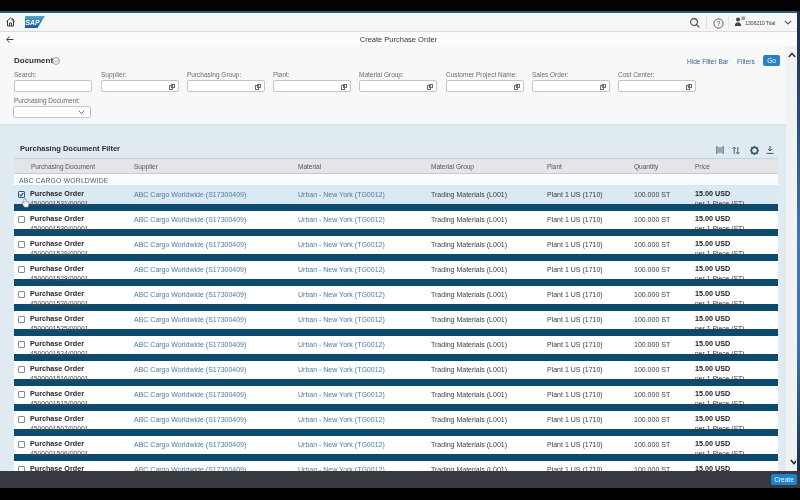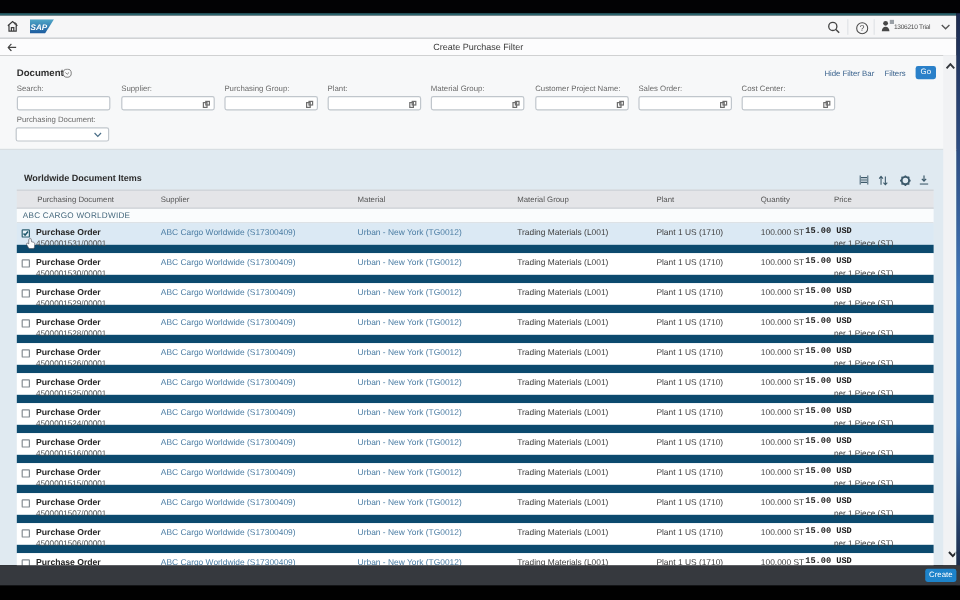--- a/index.html
+++ b/index.html
@@ -44,21 +44,21 @@
 #grptxt { left:5px; top:2.5px; font-size:6.8px; color:#44677c; position:absolute; letter-spacing:0.2px; }
 .row { position:absolute; left:14px; width:764px; height:25px; background:#fff; border-bottom:7px solid #0c4a6e; }
 .row.sel { background:#dbe9f4; }
 .cb { position:absolute; left:3.5px; top:5px; width:7px; height:7px; border:1px solid #858d93; border-radius:1px; background:#fff; }
 .cbsel { border-color:#2b5f70; background:#e8f2f8; }
 .cursor { position:absolute; left:6.5px; top:11.5px; z-index:5; }
 .c1a { position:absolute; left:16px; top:3.2px; font-size:7.2px; font-weight:bold; color:#262626; }
 .c1b { position:absolute; left:16px; top:13.5px; font-size:6.8px; color:#4e4e4e; }
 .lnk { position:absolute; top:5px; font-size:7px; color:#4a7ca3; }
 .txt { position:absolute; top:5px; font-size:7px; color:#3c3c3c; }
-.c7a { position:absolute; left:657px; top:3.2px; font-size:7.2px; font-weight:bold; color:#222;font-family:Liberation Mono, monospace; }
+.c7a { position:absolute; left:681px; top:3.2px; font-size:7.2px; font-weight:bold; color:#222; }
 .c7b { position:absolute; left:681px; top:13.5px; font-size:6.8px; color:#3c3c3c; }
 
 
 
 #sbtrack { left:786px; top:46px; width:11px; height:425px; background:#f1f2f4; }
 
 #rstrip { left:797px; top:11px; width:3px; height:477px;
   background:linear-gradient(180deg,#1c2a4e 0%,#2c4a7e 22%,#4277b9 48%,#3c70b0 72%,#16213c 100%); }
 #cyanline { left:795.5px; top:126px; width:1.5px; height:345px; background:#e8fbff; opacity:0.85; }
 
@@ -104,21 +104,21 @@
 <div class="abs" style="left:706px;top:16px;width:1px;height:13px;background:#e0e3e6"></div>
 <div class="abs" style="left:728px;top:16px;width:1px;height:13px;background:#e0e3e6"></div>
 <svg class="icon" style="left:784px;top:20px" width="8" height="5" viewBox="0 0 8 5">
   <path d="M0.8 0.8 L4 4 L7.2 0.8" stroke="#555" stroke-width="1.1" fill="none"></path>
 </svg>
 
 <div class="abs" id="titlebar"></div>
 <svg class="icon" style="left:6px;top:36px" width="8" height="7" viewBox="0 0 8 7">
   <path d="M3.5 0.5 L0.8 3.5 L3.5 6.5 M0.8 3.5 H7.5" stroke="#454545" stroke-width="1" fill="none"></path>
 </svg>
-<div class="abs" id="pagetitle">Create Purchase Filter</div>
+<div class="abs" id="pagetitle">Create Purchase Order</div>
 
 <div class="abs" id="filter"></div>
 <div class="abs" id="std">Document</div>
 <svg class="icon" style="left:51.5px;top:57px" width="8" height="8" viewBox="0 0 8 8">
   <circle cx="4" cy="4" r="3.4" stroke="#7a7a7a" stroke-width="0.8" fill="none"></circle>
   <path d="M2.5 3.4 L4 4.9 L5.5 3.4" stroke="#7a7a7a" stroke-width="0.8" fill="none"></path>
 </svg>
 <div class="abs" id="hfb">Hide Filter Bar</div>
 <div class="abs" id="flt">Filters</div>
 <div class="abs" id="gobtn">Go</div>
@@ -175,21 +175,21 @@
   </div>
 <div id="pdlabel">Purchasing Document:</div>
 <div id="pdinput">
     <svg style="position:absolute;right:5px;top:3px" width="7" height="5" viewBox="0 0 7 5">
       <path d="M0.8 0.8 L3.5 3.6 L6.2 0.8" stroke="#4a6e87" stroke-width="1" fill="none"></path>
     </svg>
   </div>
 
 <div class="abs" id="pagebg"></div>
 
-<div class="abs" id="tbltitle">Worldwide Document Items</div>
+<div class="abs" id="tbltitle">Purchasing Document Filter</div>
 <svg class="icon" style="left:716px;top:146px" width="8" height="8" viewBox="0 0 8 8">
   <path d="M0.8 0 V8 M7.2 0 V8 M1.5 2 H6.5 M1.5 4 H6.5 M1.5 6 H6.5" stroke="#3d5a6b" stroke-width="0.9" fill="none"></path>
 </svg>
 <svg class="icon" style="left:732px;top:145.5px" width="8" height="9" viewBox="0 0 8 9">
   <path d="M2.2 8 V1 M0.6 2.8 L2.2 1 L3.8 2.8" stroke="#3d5a6b" stroke-width="0.9" fill="none"></path>
   <path d="M5.8 1 V8 M4.2 6.2 L5.8 8 L7.4 6.2" stroke="#3d5a6b" stroke-width="0.9" fill="none"></path>
 </svg>
 <svg class="icon" style="left:749.5px;top:145.5px" width="9" height="9" viewBox="0 0 9 9">
   <circle cx="4.5" cy="4.5" r="3.1" stroke="#3d5a6b" stroke-width="1.6" fill="none"></circle>
   <g stroke="#3d5a6b" stroke-width="1.3">

